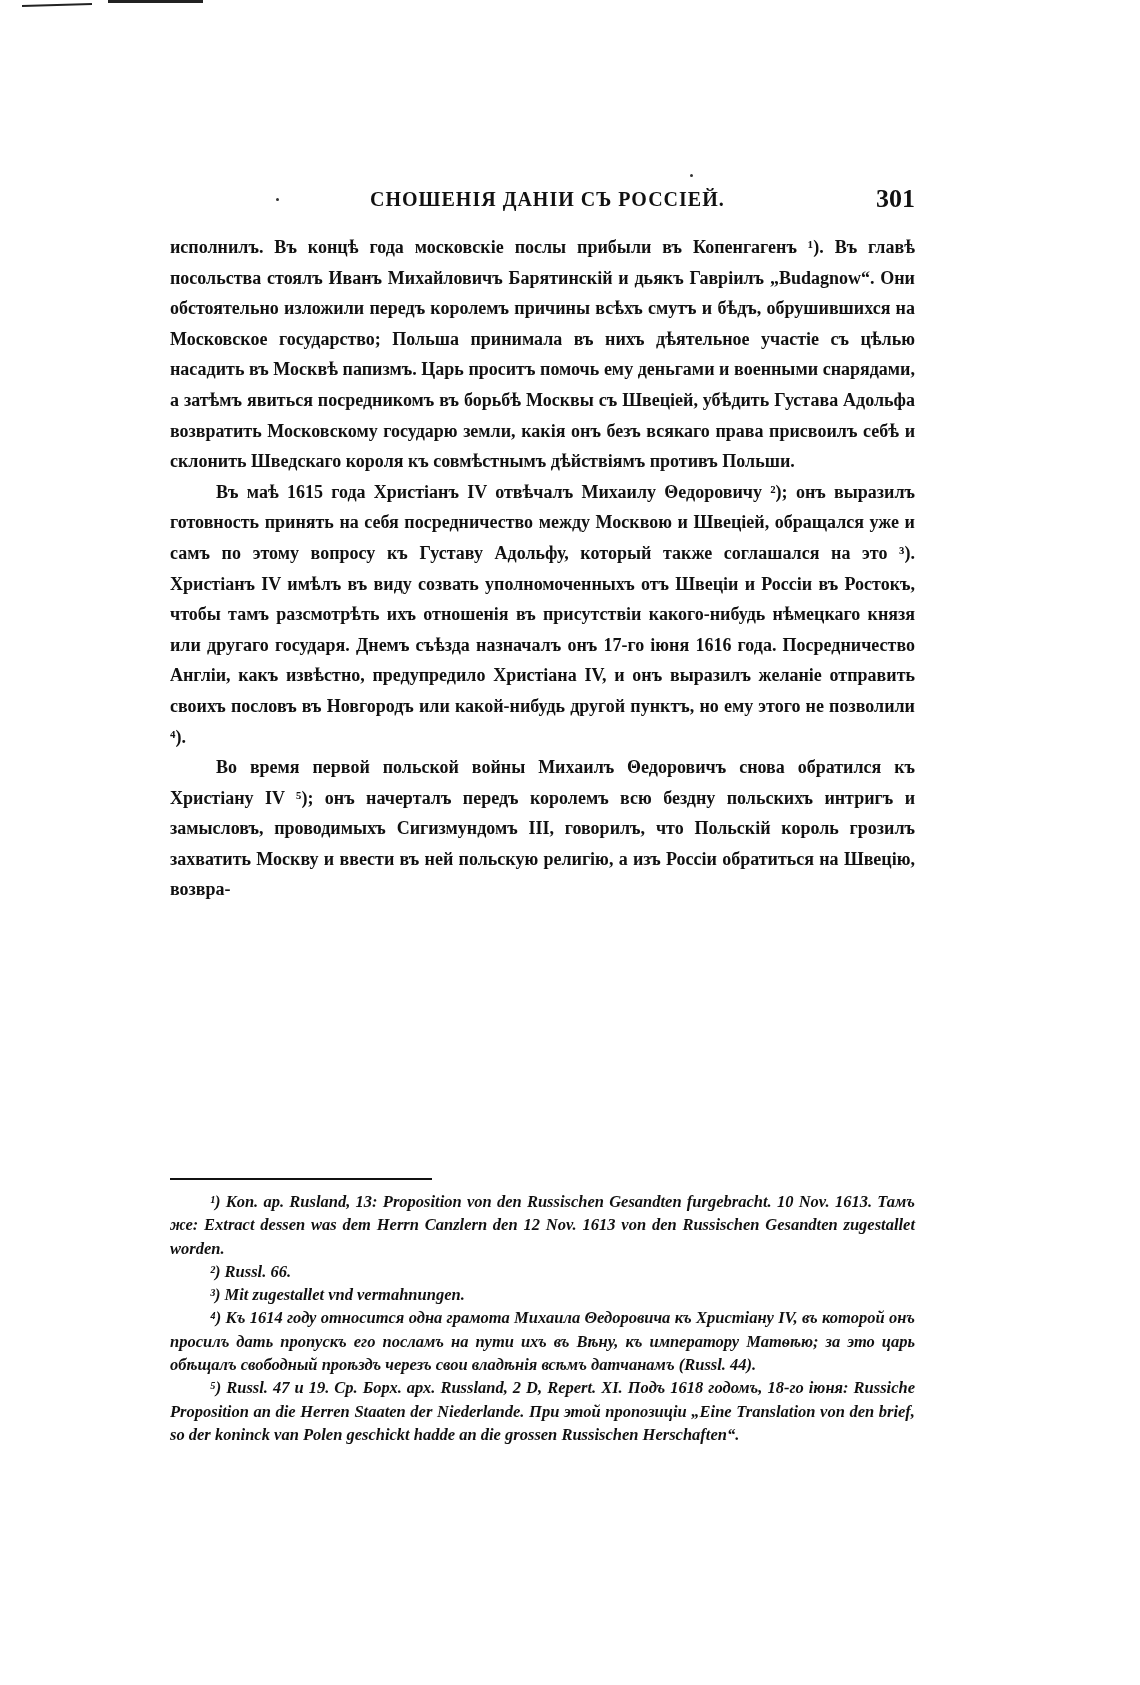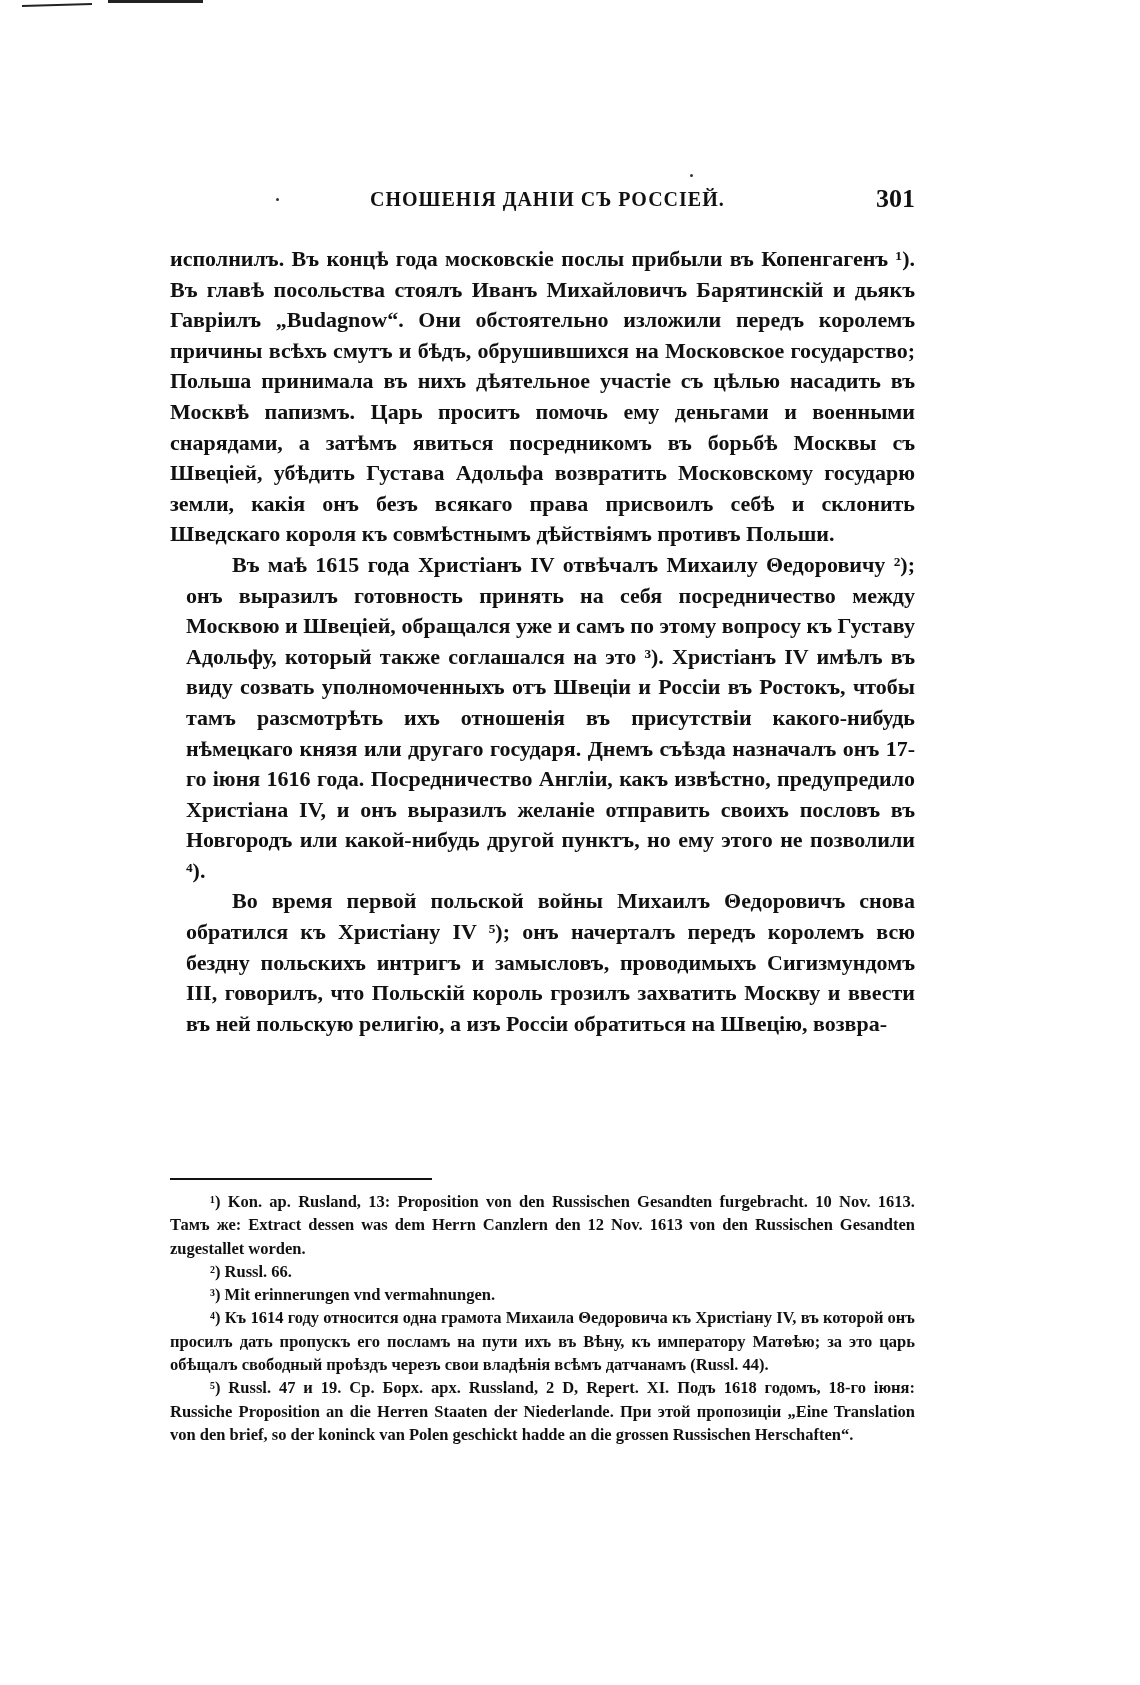--- a/index.html
+++ b/index.html
@@ -2,26 +2,26 @@
 <html><head>
 <meta charset="utf-8">
 <style>
   html, body { margin: 0; padding: 0; background: #ffffff; }
   body { width: 1140px; height: 1685px; position: relative; overflow: hidden; font-family: "DejaVu Serif", serif; color: #111; }
   .scan-mark { position: absolute; height: 2px; background: #222; }
   .header { position: absolute; top: 188px; left: 170px; width: 745px; height: 30px; }
   .running-title { position: absolute; left: 200px; top: 0; font-family: "Liberation Serif", serif; font-weight: bold; font-size: 20px; letter-spacing: 1px; text-transform: uppercase; }
   .page-number { position: absolute; right: 0; top: -4px; font-family: "Liberation Serif", serif; font-size: 26px; font-weight: bold; }
   .dot { position: absolute; width: 3px; height: 3px; background: #333; border-radius: 50%; }
-  .body-text { position: absolute; top: 244px; left: 170px; width: 745px; font-family: "Liberation Serif", serif; font-weight: bold; font-size: 22px; line-height: 30.6px; text-align: justify; }
+  .body-text { position: absolute; top: 232px; left: 170px; width: 745px; font-family: "Liberation Serif", serif; font-weight: bold; font-size: 18px; line-height: 30.6px; text-align: justify; }
   .body-text p { margin: 0; }
-  .body-text p.indent { text-indent: 46px; margin-left: 16px; }
+  .body-text p.indent { text-indent: 46px; }
   .fn-rule { position: absolute; left: 170px; top: 1178px; width: 262px; height: 0; border-top: 2px solid #111; }
   .footnotes { position: absolute; top: 1190px; left: 170px; width: 745px; font-family: "Liberation Serif", serif; font-weight: bold; font-size: 16.5px; line-height: 23.3px; text-align: justify; }
-  .footnotes p { margin: 0; text-indent: 40px; }
+  .footnotes p { margin: 0; text-indent: 40px; font-style: italic; }
 </style>
 </head>
 <body>
 
 <div class="scan-mark" style="left:22px; top:4px; width:70px; transform:rotate(-1.5deg);"></div>
 <div class="scan-mark" style="left:108px; top:0px; width:95px; height:3px;"></div>
 
 <div class="header">
   <span class="dot" style="left:106px; top:10px;"></span>
   <span class="dot" style="left:520px; top:-14px;"></span>
@@ -33,16 +33,16 @@
   <p>исполнилъ. Въ концѣ года московскіе послы прибыли въ Копенгагенъ ¹). Въ главѣ посольства стоялъ Иванъ Михайловичъ Барятинскій и дьякъ Гавріилъ „Budagnow“. Они обстоятельно изложили передъ королемъ причины всѣхъ смутъ и бѣдъ, обрушившихся на Московское государство; Польша принимала въ нихъ дѣятельное участіе съ цѣлью насадить въ Москвѣ папизмъ. Царь проситъ помочь ему деньгами и военными снарядами, а затѣмъ явиться посредникомъ въ борьбѣ Москвы съ Швеціей, убѣдить Густава Адольфа возвратить Московскому государю земли, какія онъ безъ всякаго права присвоилъ себѣ и склонить Шведскаго короля къ совмѣстнымъ дѣйствіямъ противъ Польши.</p>
   <p class="indent">Въ маѣ 1615 года Христіанъ IV отвѣчалъ Михаилу Θедоровичу ²); онъ выразилъ готовность принять на себя посредничество между Москвою и Швеціей, обращался уже и самъ по этому вопросу къ Густаву Адольфу, который также соглашался на это ³). Христіанъ IV имѣлъ въ виду созвать уполномоченныхъ отъ Швеціи и Россіи въ Ростокъ, чтобы тамъ разсмотрѣть ихъ отношенія въ присутствіи какого-нибудь нѣмецкаго князя или другаго государя. Днемъ съѣзда назначалъ онъ 17-го іюня 1616 года. Посредничество Англіи, какъ извѣстно, предупредило Христіана IV, и онъ выразилъ желаніе отправить своихъ пословъ въ Новгородъ или какой-нибудь другой пунктъ, но ему этого не позволили ⁴).</p>
   <p class="indent">Во время первой польской войны Михаилъ Θедоровичъ снова обратился къ Христіану IV ⁵); онъ начерталъ передъ королемъ всю бездну польскихъ интригъ и замысловъ, проводимыхъ Сигизмундомъ III, говорилъ, что Польскій король грозилъ захватить Москву и ввести въ ней польскую религію, а изъ Россіи обратиться на Швецію, возвра-</p>
 </div>
 
 <div class="fn-rule"></div>
 
 <div class="footnotes">
   <p>¹) Kon. ap. Rusland, 13: Proposition von den Russischen Gesandten furgebracht. 10 Nov. 1613. Тамъ же: Extract dessen was dem Herrn Canzlern den 12 Nov. 1613 von den Russischen Gesandten zugestallet worden.</p>
   <p>²) Russl. 66.</p>
-  <p>³) Mit erinnerungen vnd vermahnungen.</p>
+  <p>³) Mit zugestallet vnd vermahnungen.</p>
   <p>⁴) Къ 1614 году относится одна грамота Михаила Θедоровича къ Христіану IV, въ которой онъ просилъ дать пропускъ его посламъ на пути ихъ въ Вѣну, къ императору Матѳѣю; за это царь обѣщалъ свободный проѣздъ черезъ свои владѣнія всѣмъ датчанамъ (Russl. 44).</p>
   <p>⁵) Russl. 47 и 19. Ср. Борх. арх. Russland, 2 D, Repert. XI. Подъ 1618 годомъ, 18-го іюня: Russiche Proposition an die Herren Staaten der Niederlande. При этой пропозиціи „Eine Translation von den brief, so der koninck van Polen geschickt hadde an die grossen Russischen Herschaften“.</p>
 </div>
 
 </body></html>

